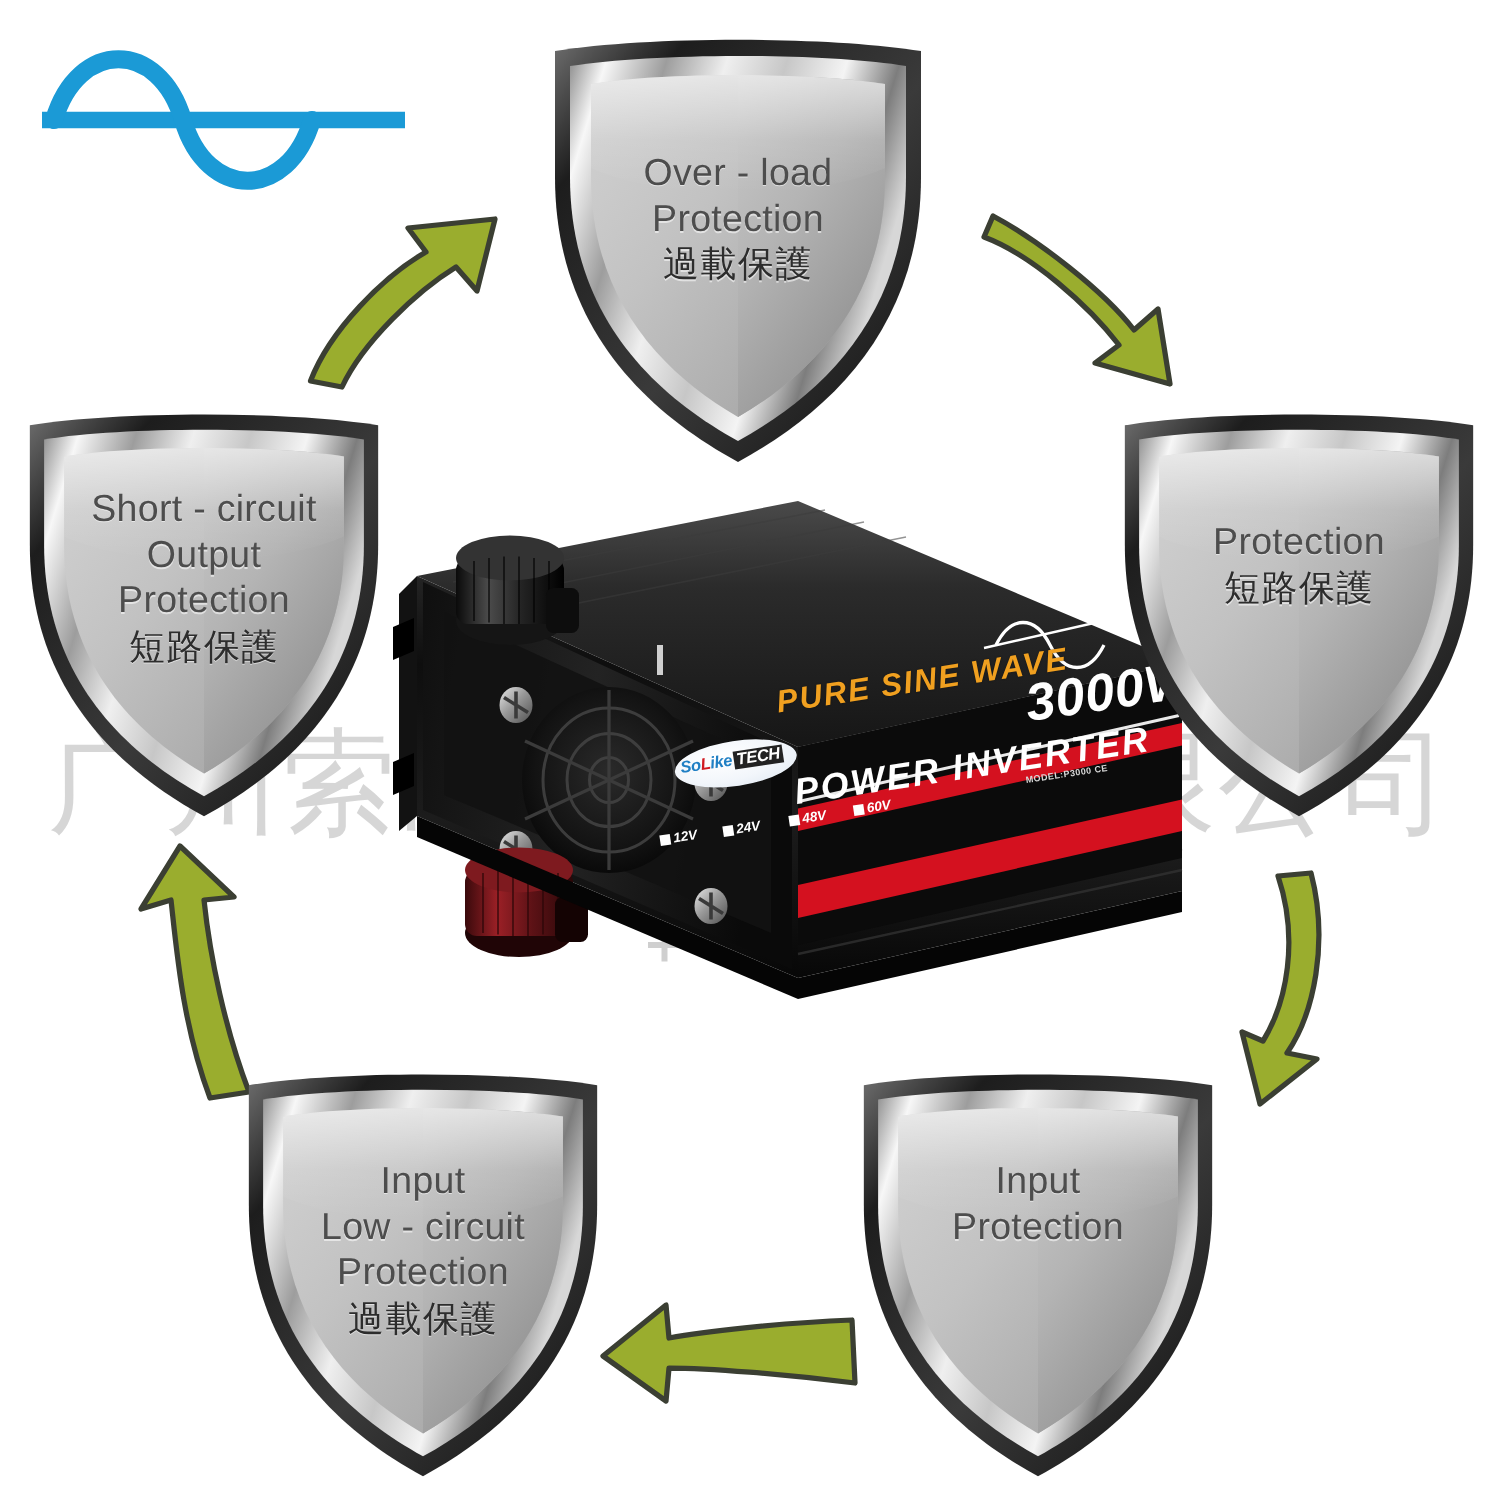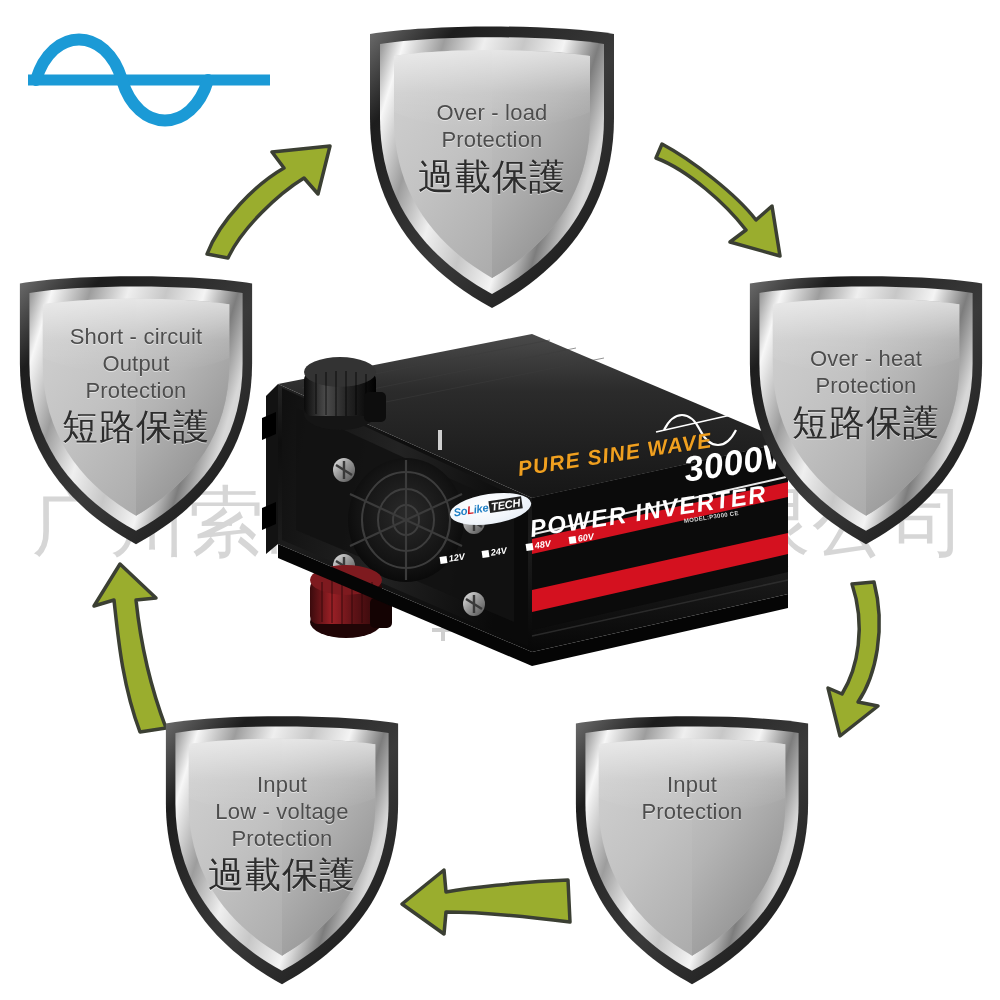--- a/index.html
+++ b/index.html
@@ -45,26 +45,26 @@
     width: 100%;
     text-align: center;
     color: #4a4a4a;
     line-height: 1.22;
     letter-spacing: 0.2px;
     text-shadow: 0 1px 0 rgba(255,255,255,0.55);
     pointer-events: none;
   }
   .shield-line {
     display: block;
-    font-size: 22px;
+    font-size: 25px;
     color: #4d4d4d;
   }
   .shield-line.cn {
     font-family: "DejaVu Sans", "Liberation Sans", sans-serif;
-    font-size: 36px;
+    font-size: 24px;
     color: #2d2d2d;
     letter-spacing: 1px;
     margin-top: 1px;
   }
 
   
   #shield-overload   { left: 362px; top: 22px; }
   #shield-overload .shield-text { top: 78px; }
 
   #shield-shortcircuit { left: 12px;  top: 272px; }
@@ -475,37 +475,36 @@
 
   <div class="shield sm" id="shield-overheat">
     <svg viewBox="0 0 260 290">
       <path d="M8 12 C 70 2, 190 2, 252 12 L 252 96 C 252 192, 196 250, 130 286 C 64 250, 8 192, 8 96 Z" fill="url(#gRim)"></path>
       <path d="M18 22 C 74 13, 186 13, 242 22 L 242 96 C 242 185, 190 239, 130 272 C 70 239, 18 185, 18 96 Z" fill="url(#gChrome)"></path>
       <path d="M32 34 C 80 26, 180 26, 228 34 L 228 96 C 228 176, 182 226, 130 256 C 78 226, 32 176, 32 96 Z" fill="url(#gFaceL)"></path>
       <path d="M130 29 C 180 28, 210 31, 228 34 L 228 96 C 228 176, 182 226, 130 256 Z" fill="url(#gFaceR)"></path>
       <path d="M32 34 C 80 26, 180 26, 228 34 L 228 90 C 180 112, 80 112, 32 90 Z" fill="url(#gGloss)"></path>
     </svg>
     <div class="shield-text">
-      <span class="shield-line">Over - heat</span>
       <span class="shield-line">Protection</span>
       <span class="shield-line cn">短路保護</span>
     </div>
   </div>
 
   <div class="shield sm" id="shield-lowvoltage">
     <svg viewBox="0 0 260 290">
       <path d="M8 12 C 70 2, 190 2, 252 12 L 252 96 C 252 192, 196 250, 130 286 C 64 250, 8 192, 8 96 Z" fill="url(#gRim)"></path>
       <path d="M18 22 C 74 13, 186 13, 242 22 L 242 96 C 242 185, 190 239, 130 272 C 70 239, 18 185, 18 96 Z" fill="url(#gChrome)"></path>
       <path d="M32 34 C 80 26, 180 26, 228 34 L 228 96 C 228 176, 182 226, 130 256 C 78 226, 32 176, 32 96 Z" fill="url(#gFaceL)"></path>
       <path d="M130 29 C 180 28, 210 31, 228 34 L 228 96 C 228 176, 182 226, 130 256 Z" fill="url(#gFaceR)"></path>
       <path d="M32 34 C 80 26, 180 26, 228 34 L 228 90 C 180 112, 80 112, 32 90 Z" fill="url(#gGloss)"></path>
     </svg>
     <div class="shield-text">
       <span class="shield-line">Input</span>
-      <span class="shield-line">Low - voltage</span>
+      <span class="shield-line">Low - circuit</span>
       <span class="shield-line">Protection</span>
       <span class="shield-line cn">過載保護</span>
     </div>
   </div>
 
   <div class="shield sm" id="shield-overvoltage">
     <svg viewBox="0 0 260 290">
       <path d="M8 12 C 70 2, 190 2, 252 12 L 252 96 C 252 192, 196 250, 130 286 C 64 250, 8 192, 8 96 Z" fill="url(#gRim)"></path>
       <path d="M18 22 C 74 13, 186 13, 242 22 L 242 96 C 242 185, 190 239, 130 272 C 70 239, 18 185, 18 96 Z" fill="url(#gChrome)"></path>
       <path d="M32 34 C 80 26, 180 26, 228 34 L 228 96 C 228 176, 182 226, 130 256 C 78 226, 32 176, 32 96 Z" fill="url(#gFaceL)"></path>

